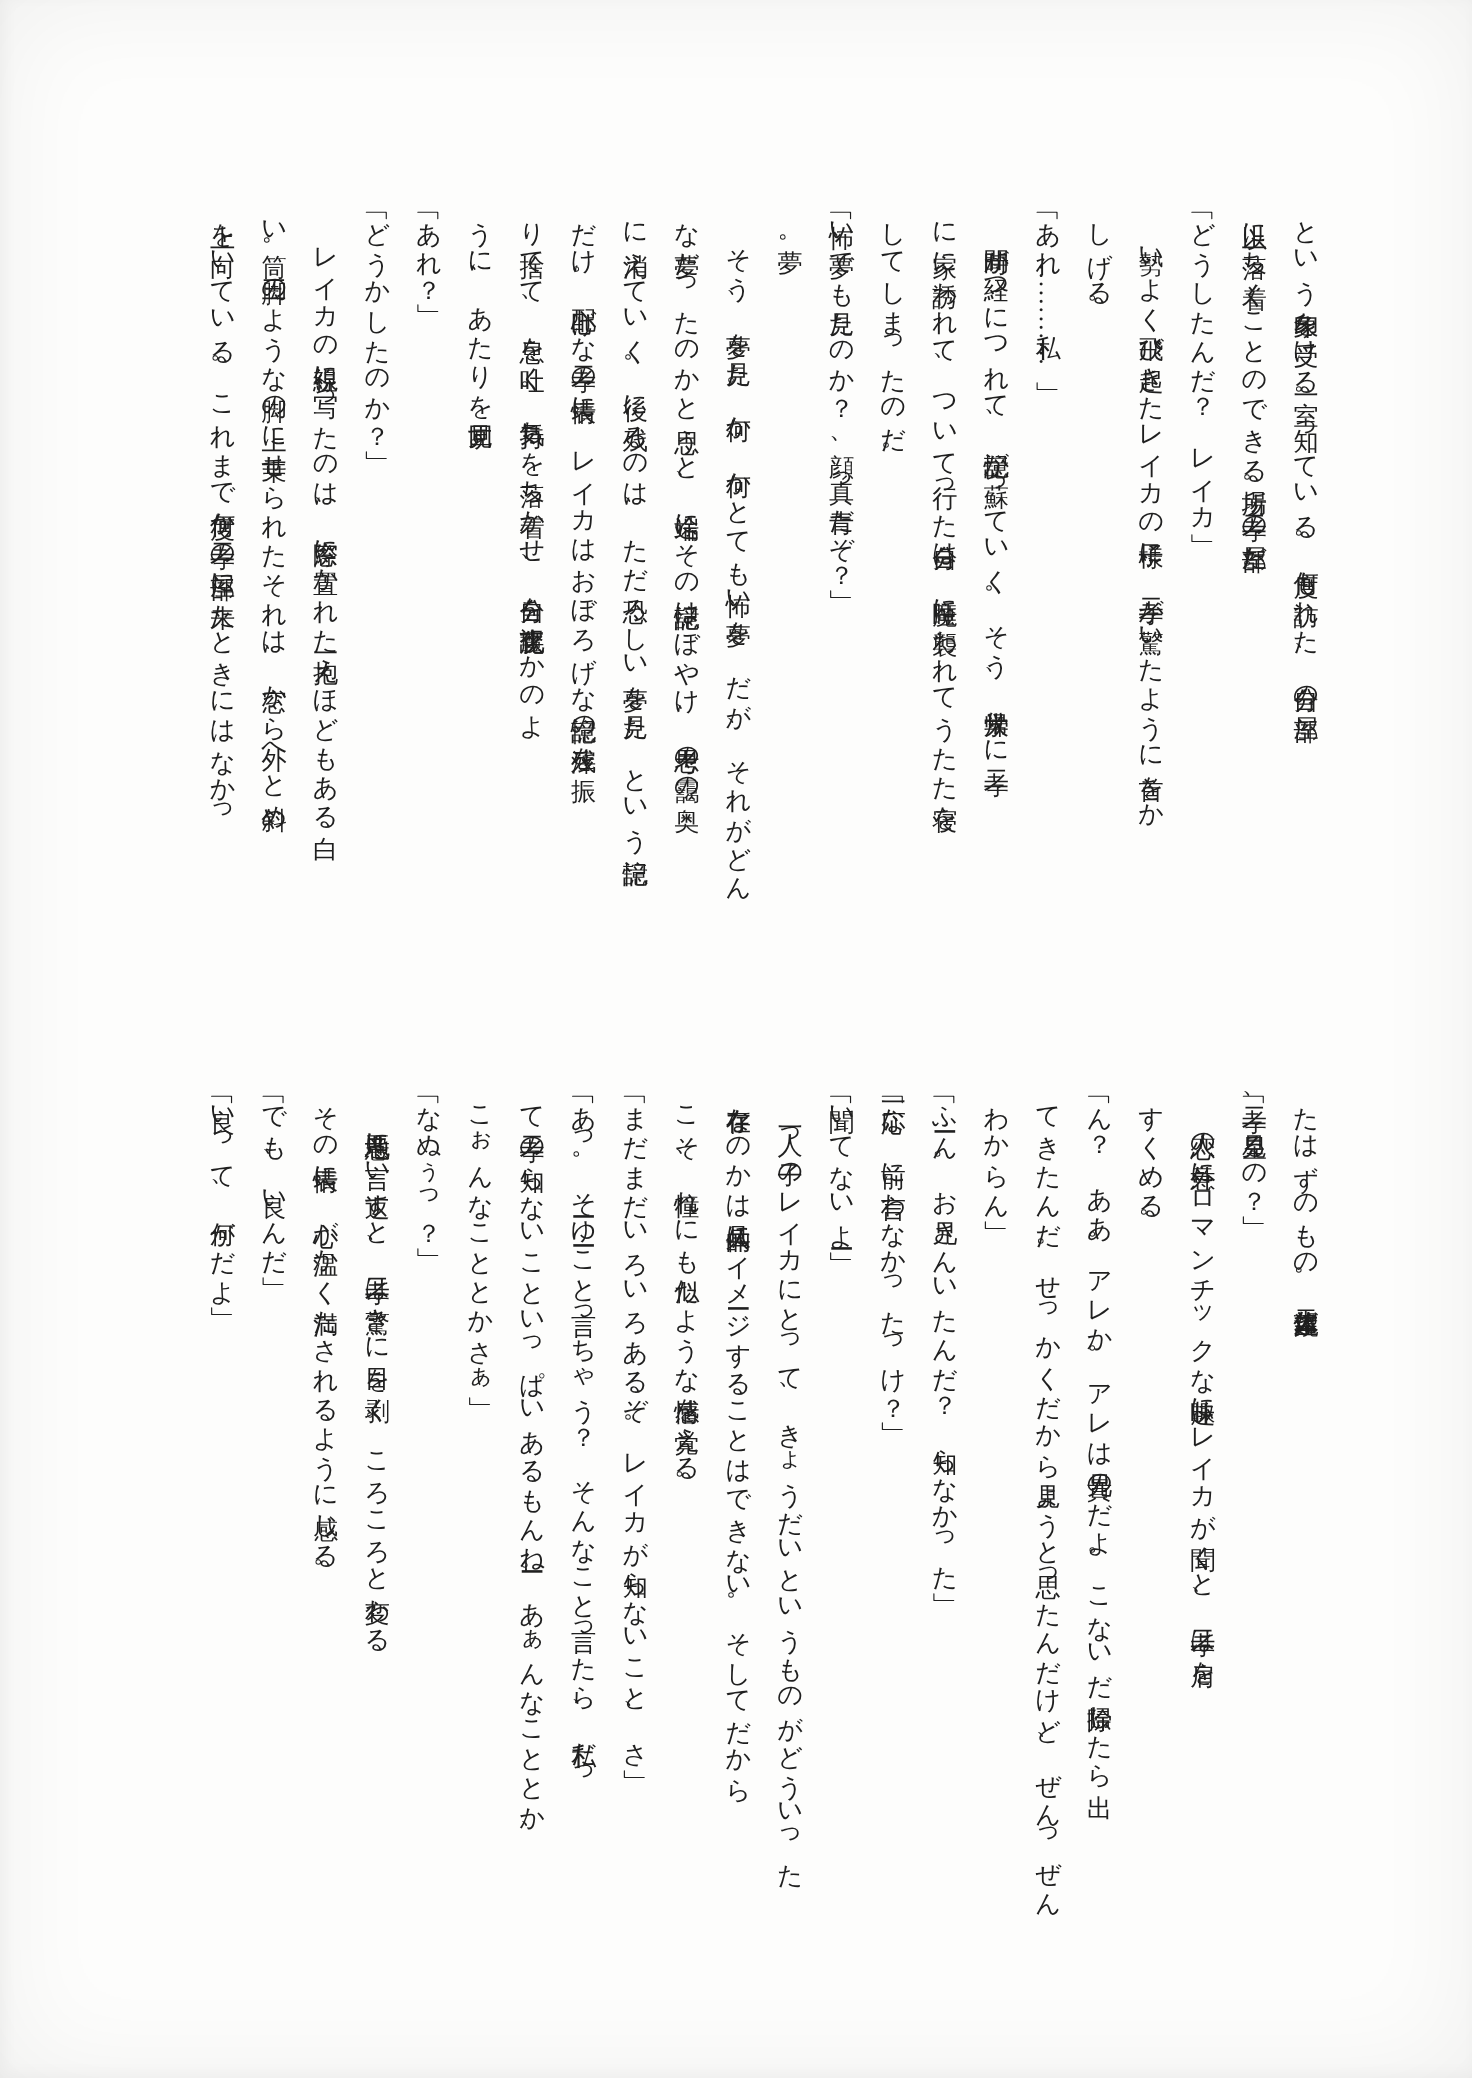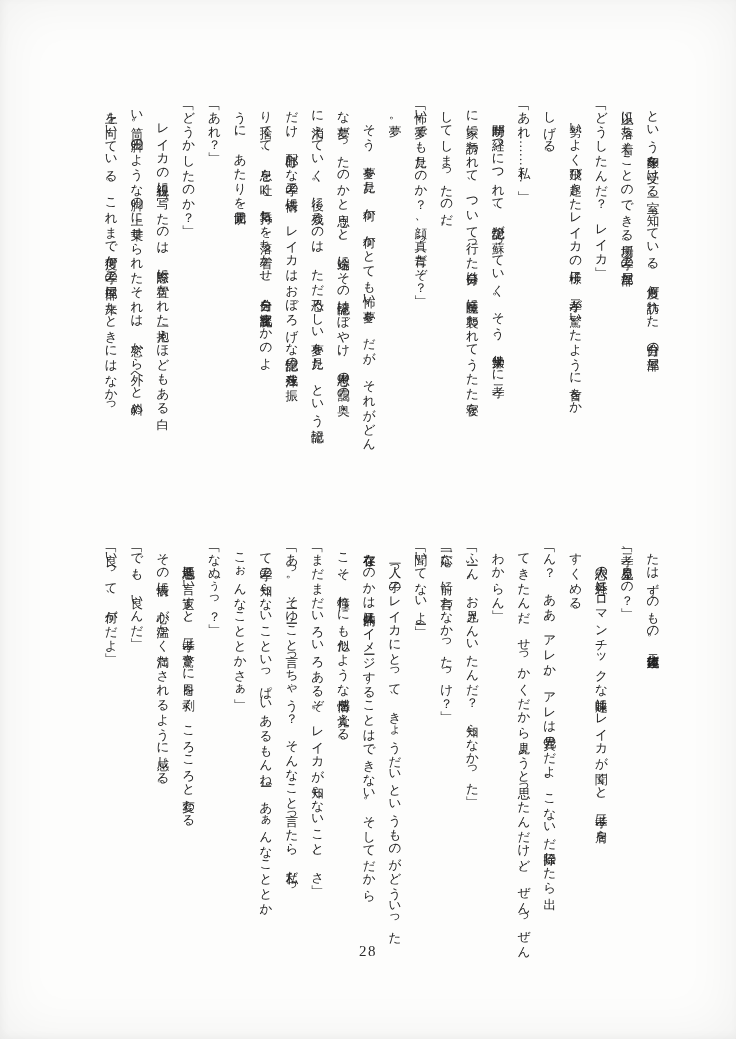--- a/index.html
+++ b/index.html
@@ -91,14 +91,13 @@
       <p class="text-line">「まだまだいろいろあるぞ。レイカが知らないこと、さ」</p>
       <p class="text-line">「あっ。そーゆーこと言っちゃう？　そんなこと言ったら、私だっ</p>
       <p class="text-line">て孝二の知らないこといっぱいあるもんねー。あぁんなこととか、</p>
       <p class="text-line">こぉんなこととかさぁ」</p>
       <p class="text-line">「なぬぅっ？」</p>
       <p class="text-line">　意地悪に言い返すと、孝二は驚きに目を剥く。ころころと変わる</p>
       <p class="text-line">その表情に、心が温かく満たされるように感じる。</p>
       <p class="text-line">「でも、良いんだ」</p>
       <p class="text-line">「良いって、何がだよ」</p>
     </div>
-  <div class="page-number">28</div>
 </div>
 
 </body></html>

